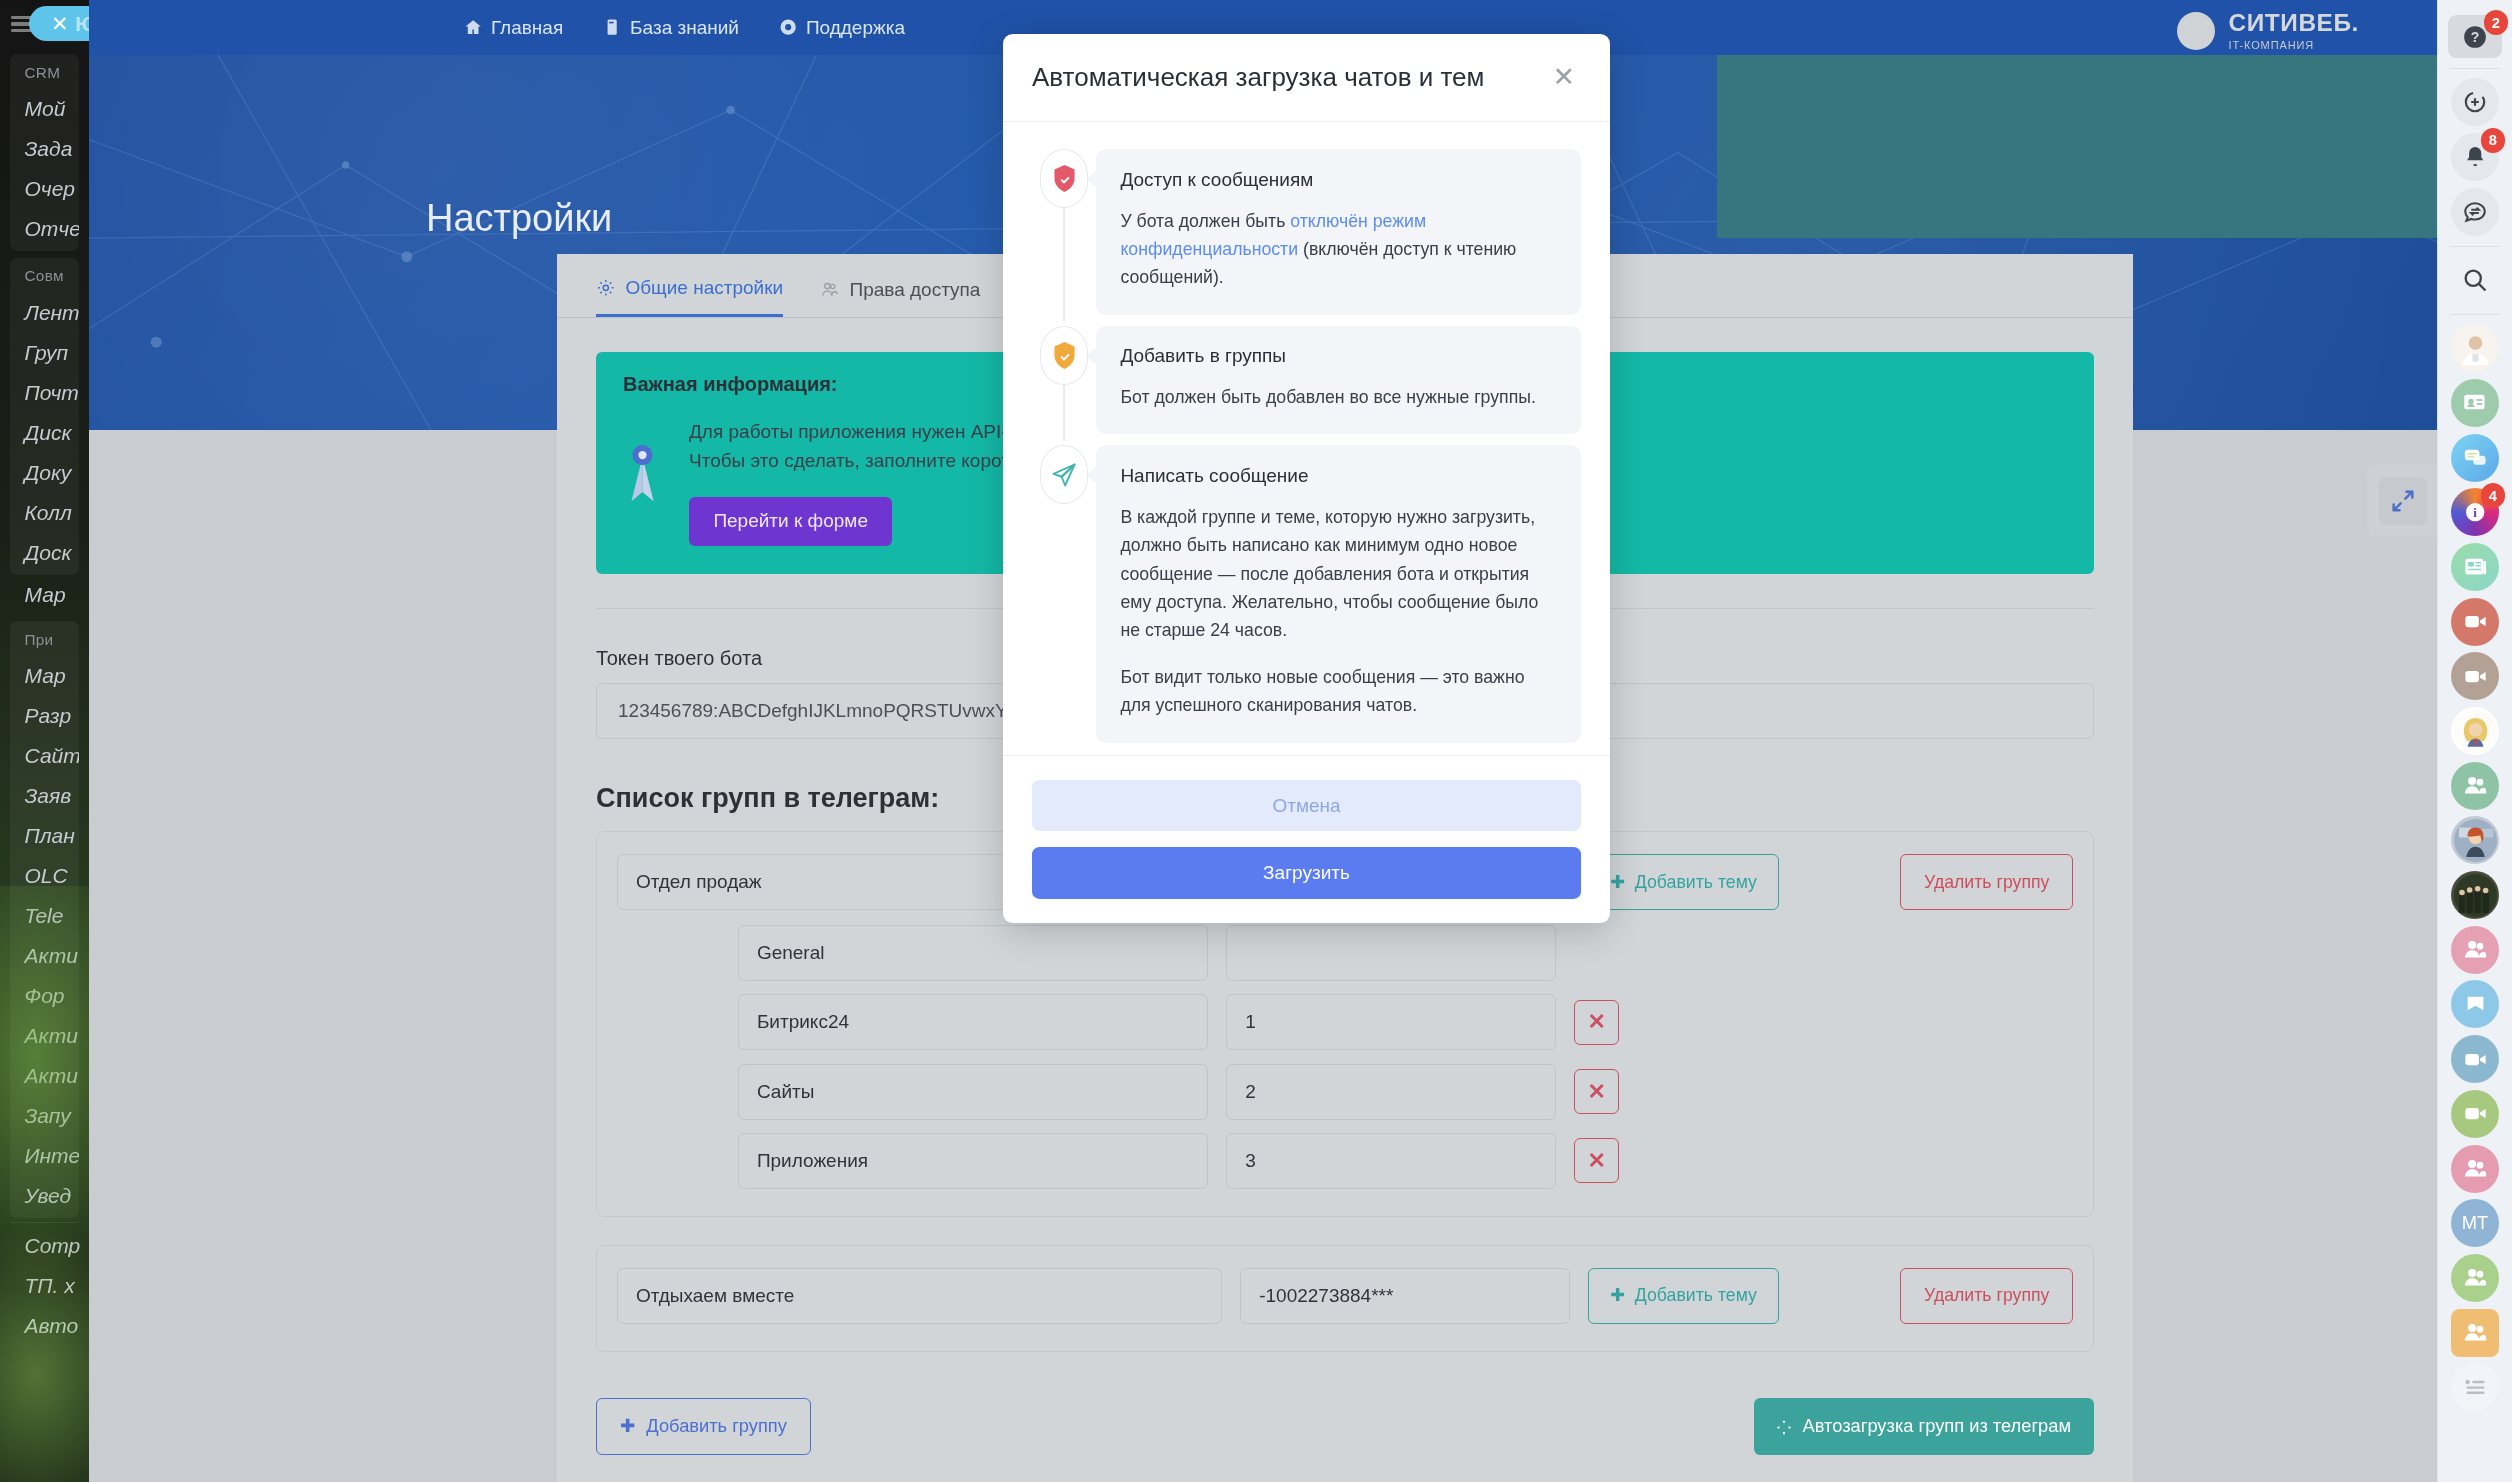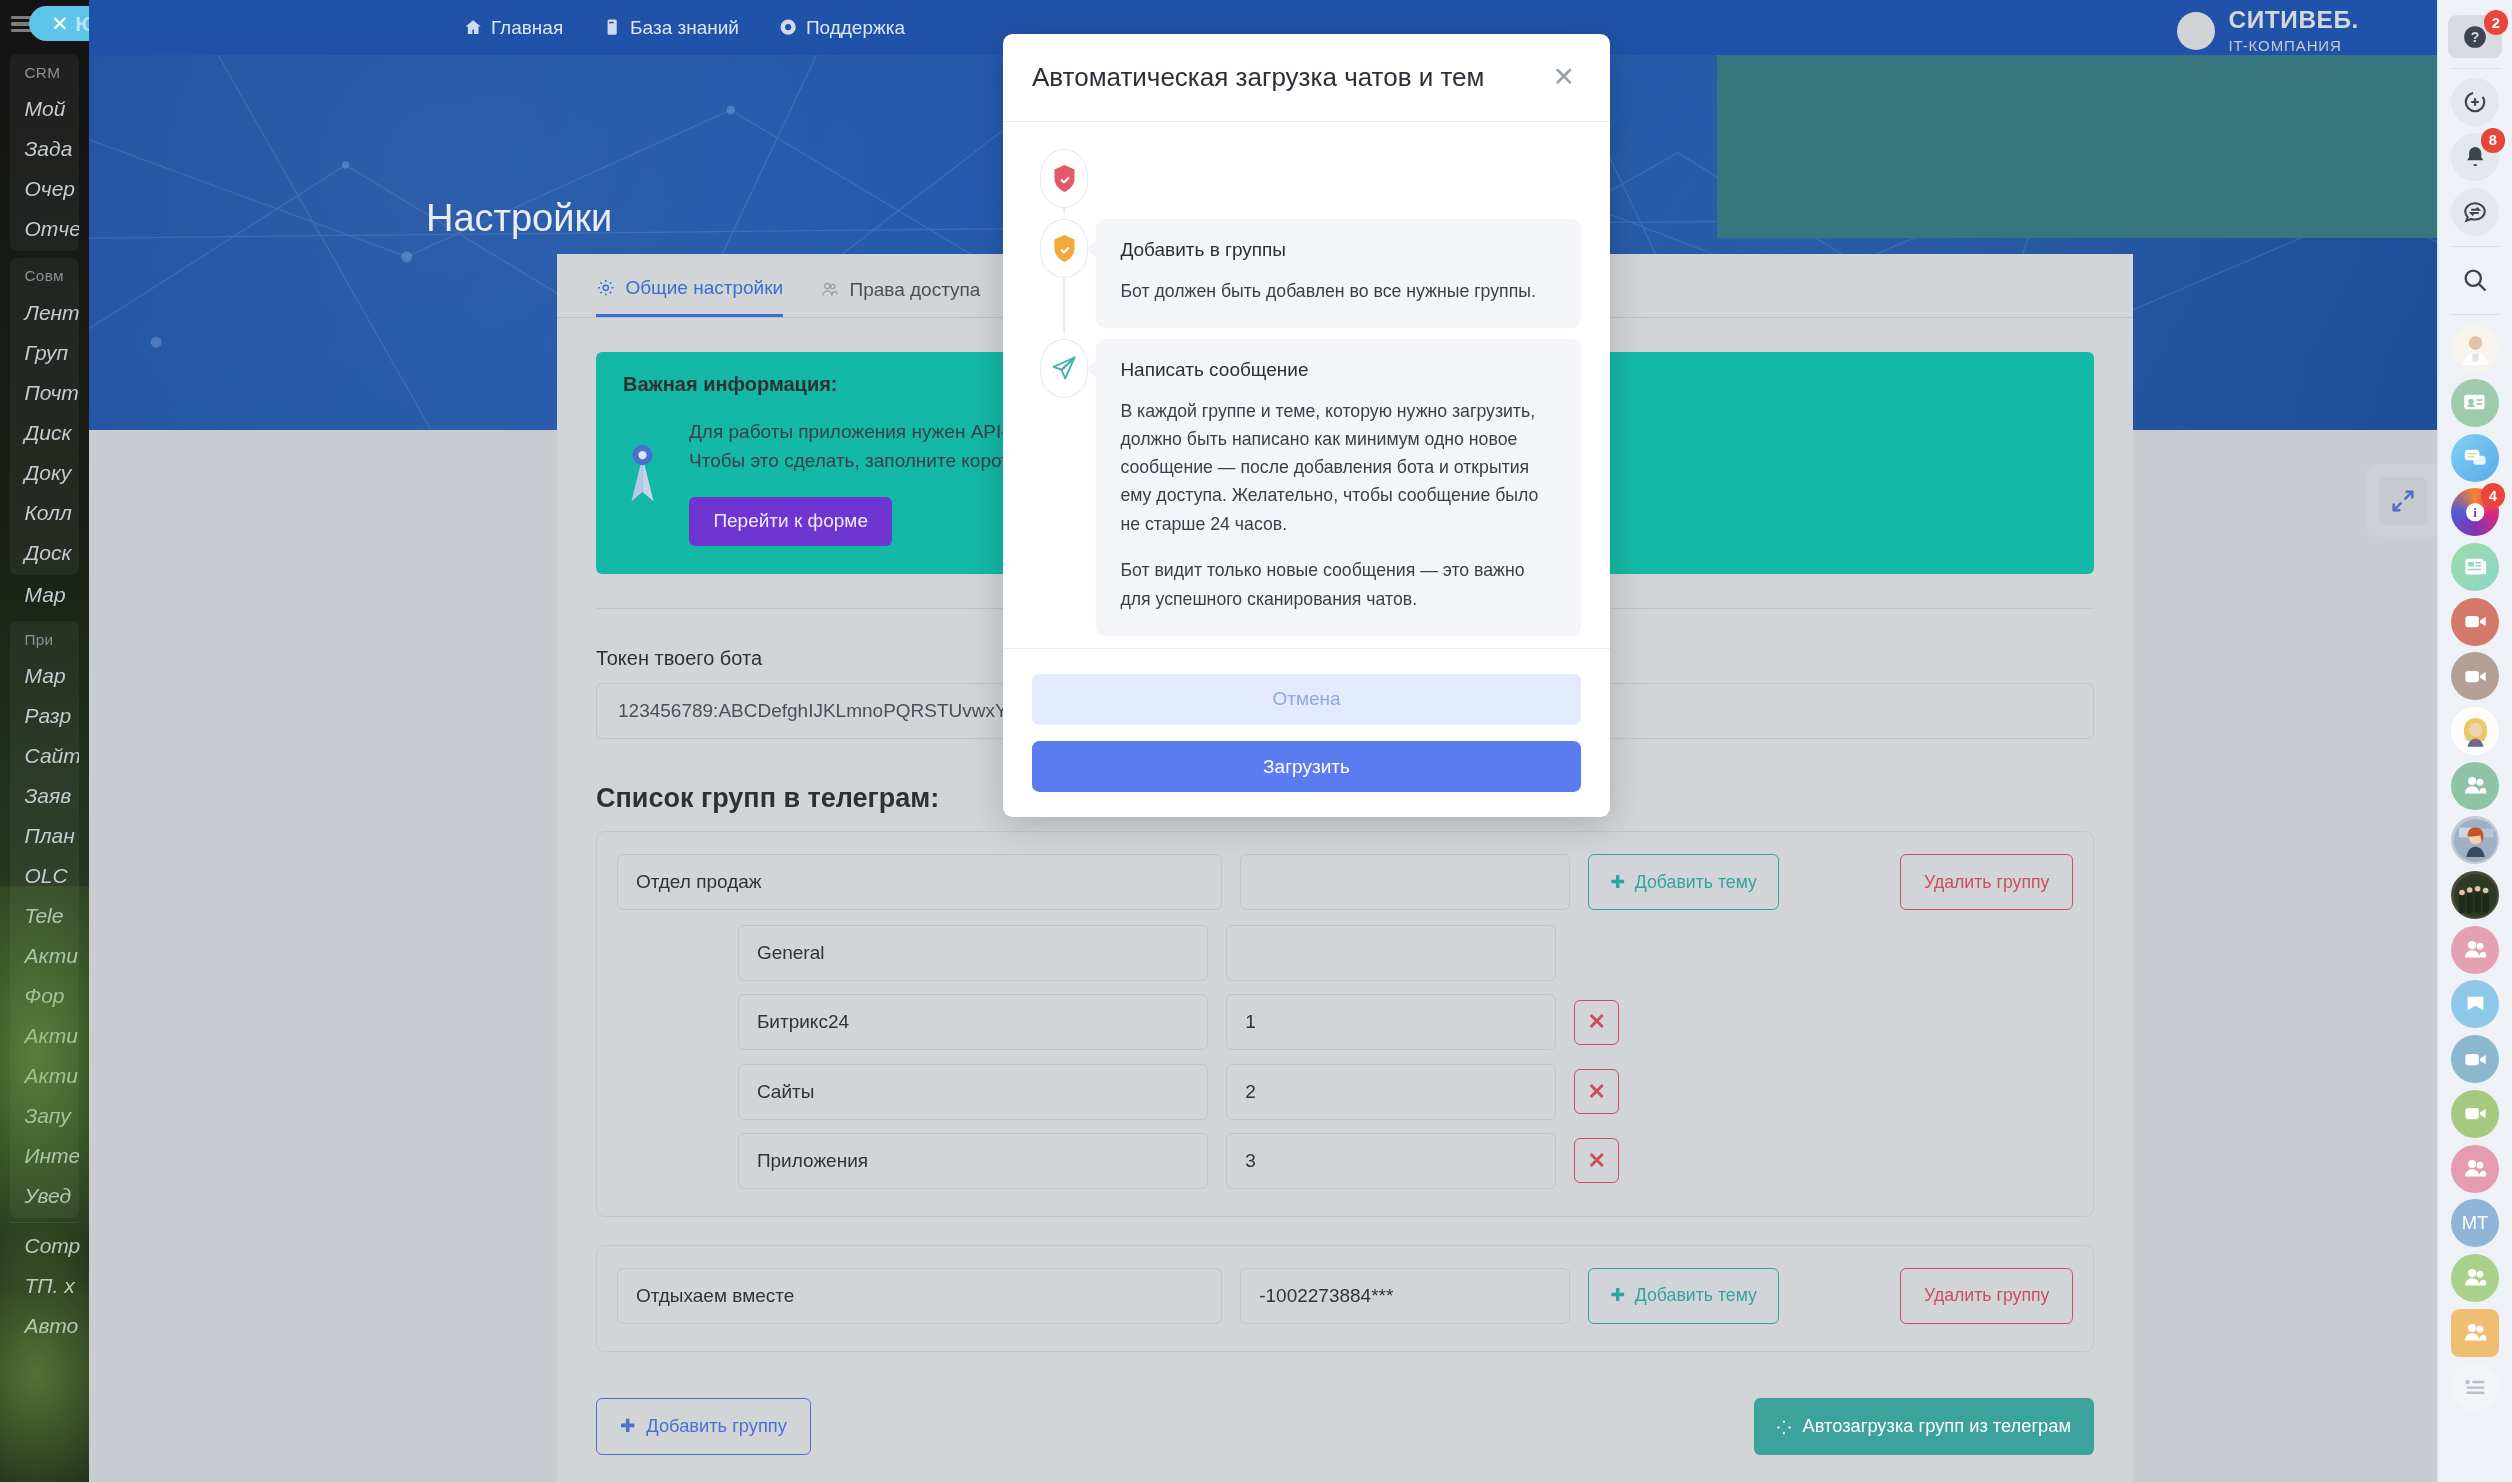--- a/index.html
+++ b/index.html
@@ -57,21 +57,21 @@
   }
   #topbar .navwrap { display:flex; align-items:center; gap:40px; margin-left:375px; }
   .topnav-item { display:flex; align-items:center; gap:8.6px; color:#dbe6f5; font-size:19px; white-space:nowrap; }
   .topnav-item svg { width:18.3px; height:18.3px; fill:#cfdcee; }
   #brand {
     position:absolute; right:68px; top:0; height:62px; display:flex; align-items:center; gap:13.4px;
     padding: 0 11px;
   }
   #brand .bdot { width:38px; height:38px; border-radius:50%; background:#cfd3d6; }
   #brand .btext .b1 { color:#d5d8da; font-size:24.4px; font-weight:700; letter-spacing:0.6px; line-height:1; }
-  #brand .btext .b2 { color:#c6cbce; font-size:15px; letter-spacing:0.9px; margin-top:3.7px; }
+  #brand .btext .b2 { color:#c6cbce; font-size:11px; letter-spacing:0.9px; margin-top:3.7px; }
 
   #hero {
     position:relative; height:375px; width:100%;
     background:
       radial-gradient(circle at 15% 30%, rgba(255,255,255,.07), rgba(255,255,255,0) 40%),
       radial-gradient(circle at 75% 65%, rgba(255,255,255,.06), rgba(255,255,255,0) 45%),
       linear-gradient(120deg,#1d4e9e 0%,#2159ad 45%,#1b4b96 100%);
     overflow:hidden;
   }
   #hero .net { position:absolute; inset:0; opacity:.45; }
@@ -687,20 +687,26 @@
     <div class="step">
       <div class="step-gutter">
         <div class="step-bubble">
           <svg width="27" height="29" viewBox="0 0 24 26">
             <path d="M12 1 3 5v8c0 6 4.5 10 9 12 4.5-2 9-6 9-12V5z" fill="#e4596a"></path>
             <path d="M9.5 14.5l2 2 4-4" stroke="#fff" stroke-width="1.8" fill="none" stroke-linecap="round"></path>
           </svg>
         </div>
         <div class="step-line"></div>
       </div>
+      <div class="step-card">
+        <div class="step-title">Доступ к сообщениям</div>
+        <div class="step-text">
+          <span>У бота должен быть </span><span class="step-link">отключён режим конфиденциальности</span><span> (включён доступ к чтению сообщений).</span>
+        </div>
+      </div>
     </div>
 
     <div class="step" style="margin-top:11px">
       <div class="step-gutter">
         <div class="step-bubble">
           <svg width="27" height="29" viewBox="0 0 24 26">
             <path d="M12 1 3 5v8c0 6 4.5 10 9 12 4.5-2 9-6 9-12V5z" fill="#f2a93b"></path>
             <path d="M9.5 14.5l2 2 4-4" stroke="#fff" stroke-width="1.8" fill="none" stroke-linecap="round"></path>
           </svg>
         </div>

